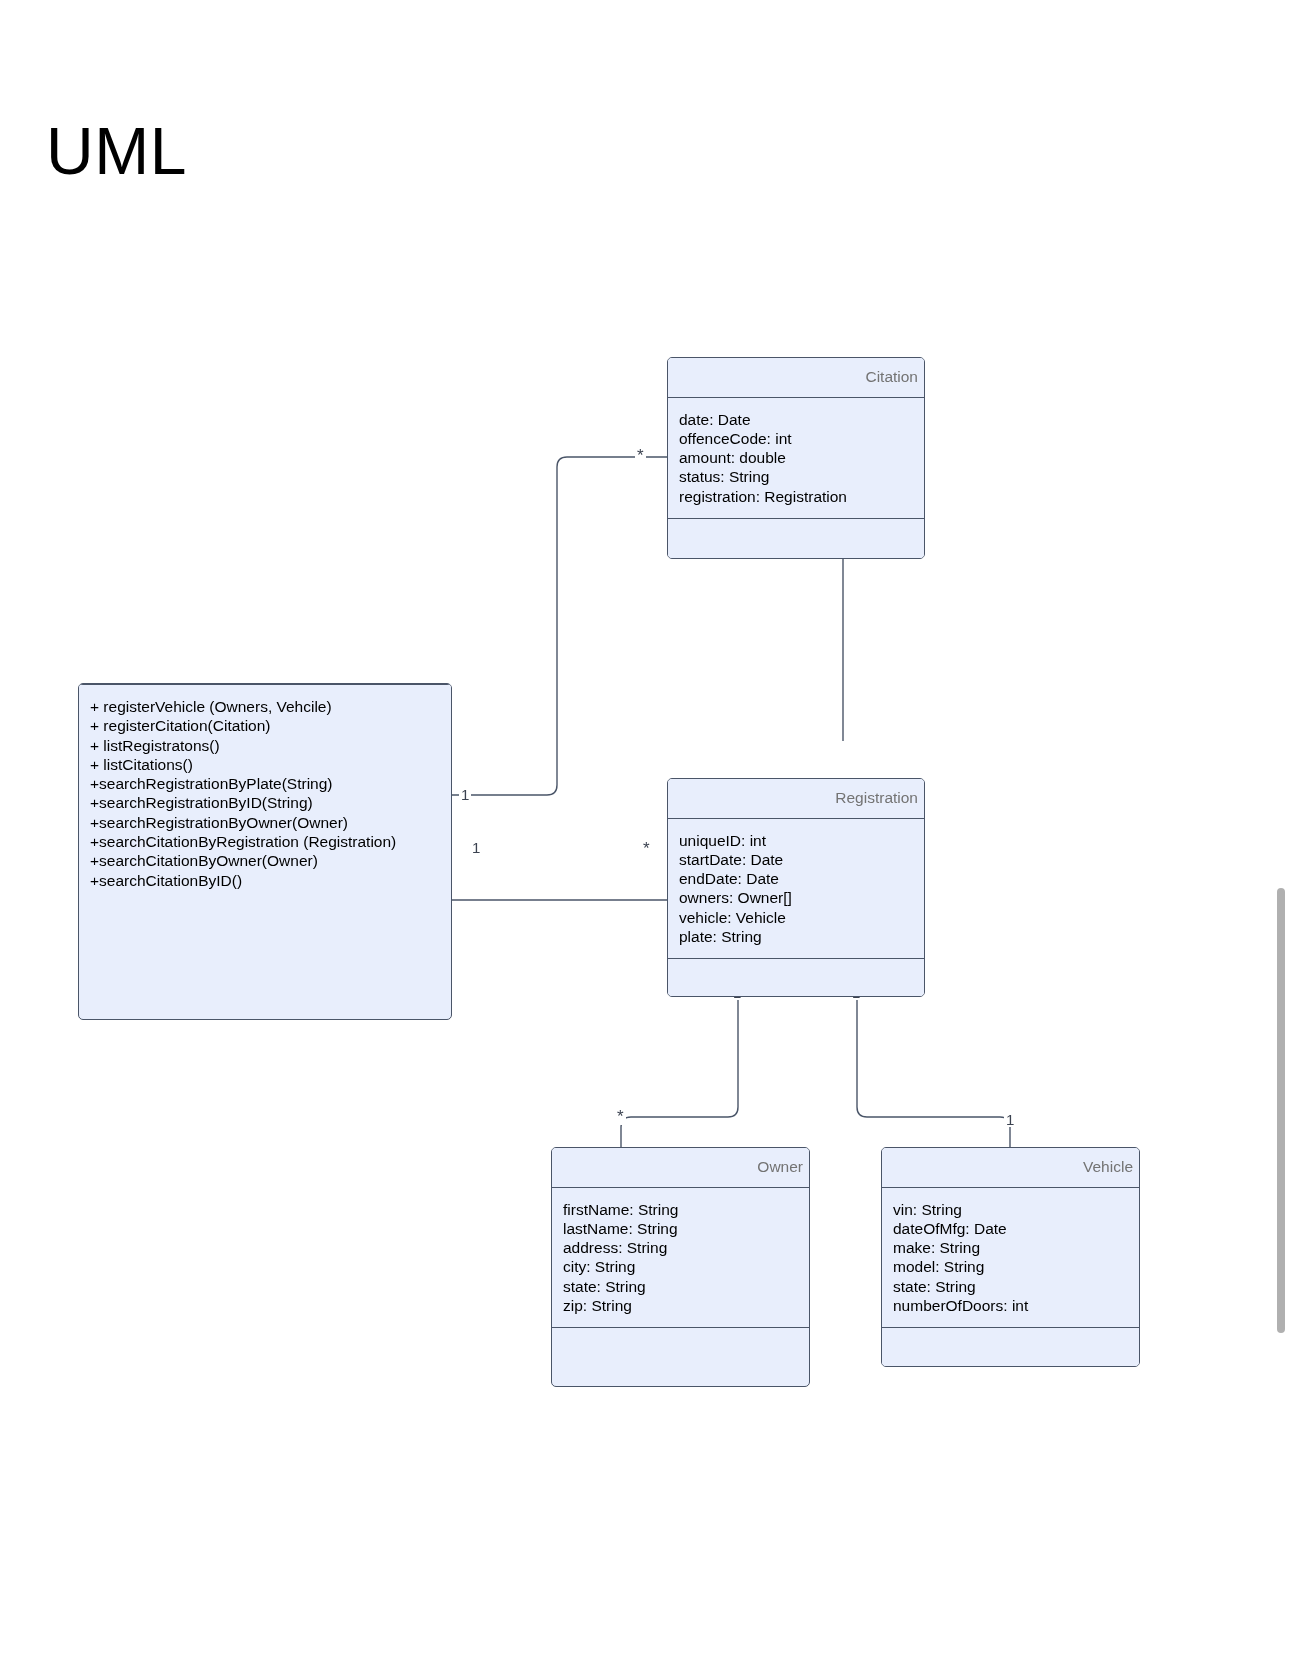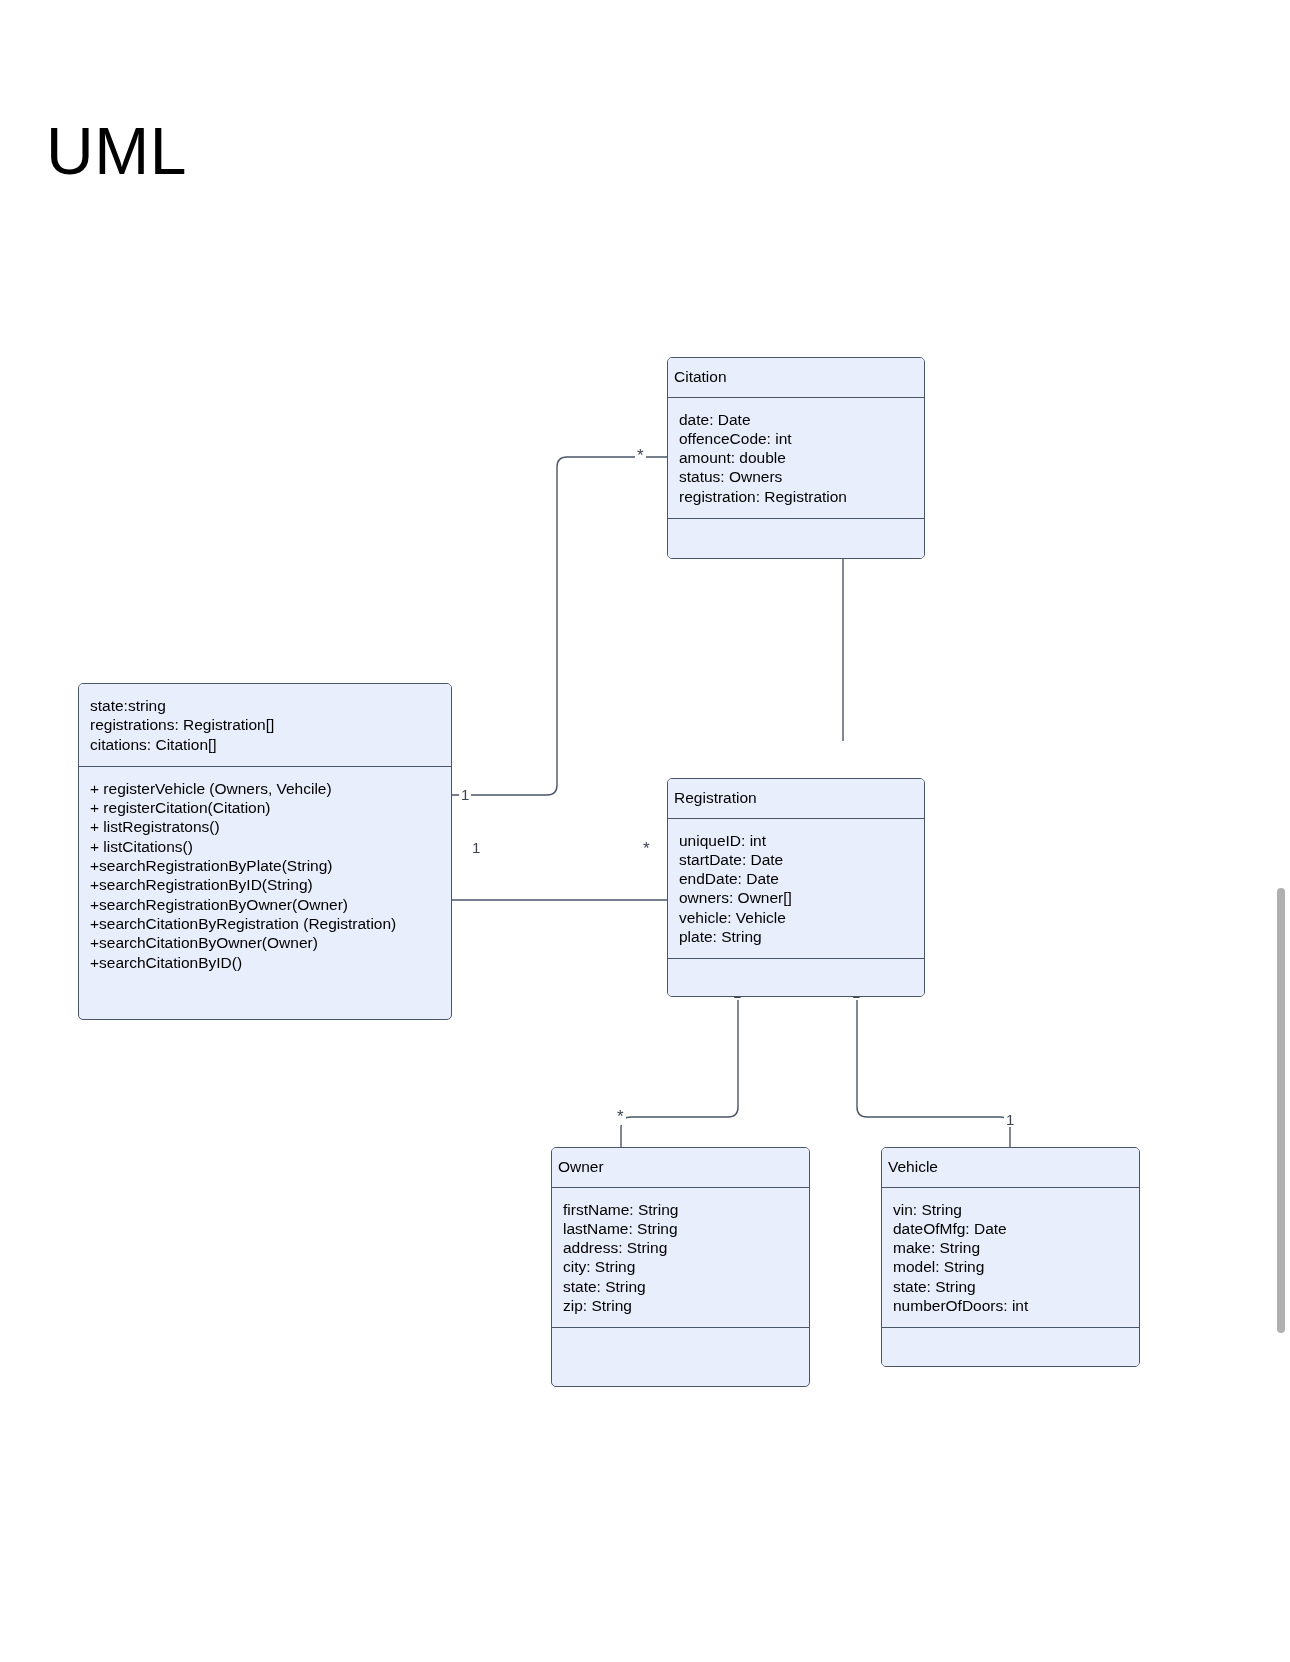--- a/index.html
+++ b/index.html
@@ -37,26 +37,26 @@
     box-sizing: border-box;
     background: #e8eefc;
     border: 1.4px solid #4a5568;
     border-radius: 5px;
     color: #3b4250;
     overflow: hidden;
   }
   .uml-title {
     box-sizing: border-box;
     width: 100%;
-    text-align: left;
+    text-align: right;
     font-size: 15.5px;
     line-height: 1;
     padding: 11px 6px 12px 6px;
     border-bottom: 1.4px solid #4a5568;
-    color: #000000;
+    color: #737373;
     background: #e8eefc;
   }
   .uml-compartment {
     box-sizing: border-box;
     width: 100%;
     padding: 12px 10px 12px 11px;
     background: #e8eefc;
   }
   .uml-compartment.bordered {
     border-top: 1.4px solid #4a5568;
@@ -148,32 +148,27 @@
 
   <div class="mult" style="left:850px; top:985px;">1</div>
   <div class="mult" style="left:1004px; top:1112px;">1</div>
 
   <div class="uml-class" id="class-citation" style="left:667px; top:357px; width:258px; height:202px;">
     <div class="uml-title">Citation</div>
     <div class="uml-compartment">
       <div class="row">date: Date</div>
       <div class="row">offenceCode: int</div>
       <div class="row">amount: double</div>
-      <div class="row">status: Owners</div>
+      <div class="row">status: String</div>
       <div class="row">registration: Registration</div>
     </div>
     <div class="uml-compartment bordered empty" style="height:47px;"></div>
   </div>
 
   <div class="uml-class" id="class-dmv" style="left:78px; top:683px; width:374px; height:337px;">
-    <div class="uml-compartment">
-      <div class="row">state:string</div>
-      <div class="row">registrations: Registration[]</div>
-      <div class="row">citations: Citation[]</div>
-    </div>
     <div class="uml-compartment bordered">
       <div class="row">+ registerVehicle (Owners, Vehcile)</div>
       <div class="row">+ registerCitation(Citation)</div>
       <div class="row">+ listRegistratons()</div>
       <div class="row">+ listCitations()</div>
       <div class="row">+searchRegistrationByPlate(String)</div>
       <div class="row">+searchRegistrationByID(String)</div>
       <div class="row">+searchRegistrationByOwner(Owner)</div>
       <div class="row">+searchCitationByRegistration (Registration)</div>
       <div class="row">+searchCitationByOwner(Owner)</div>

